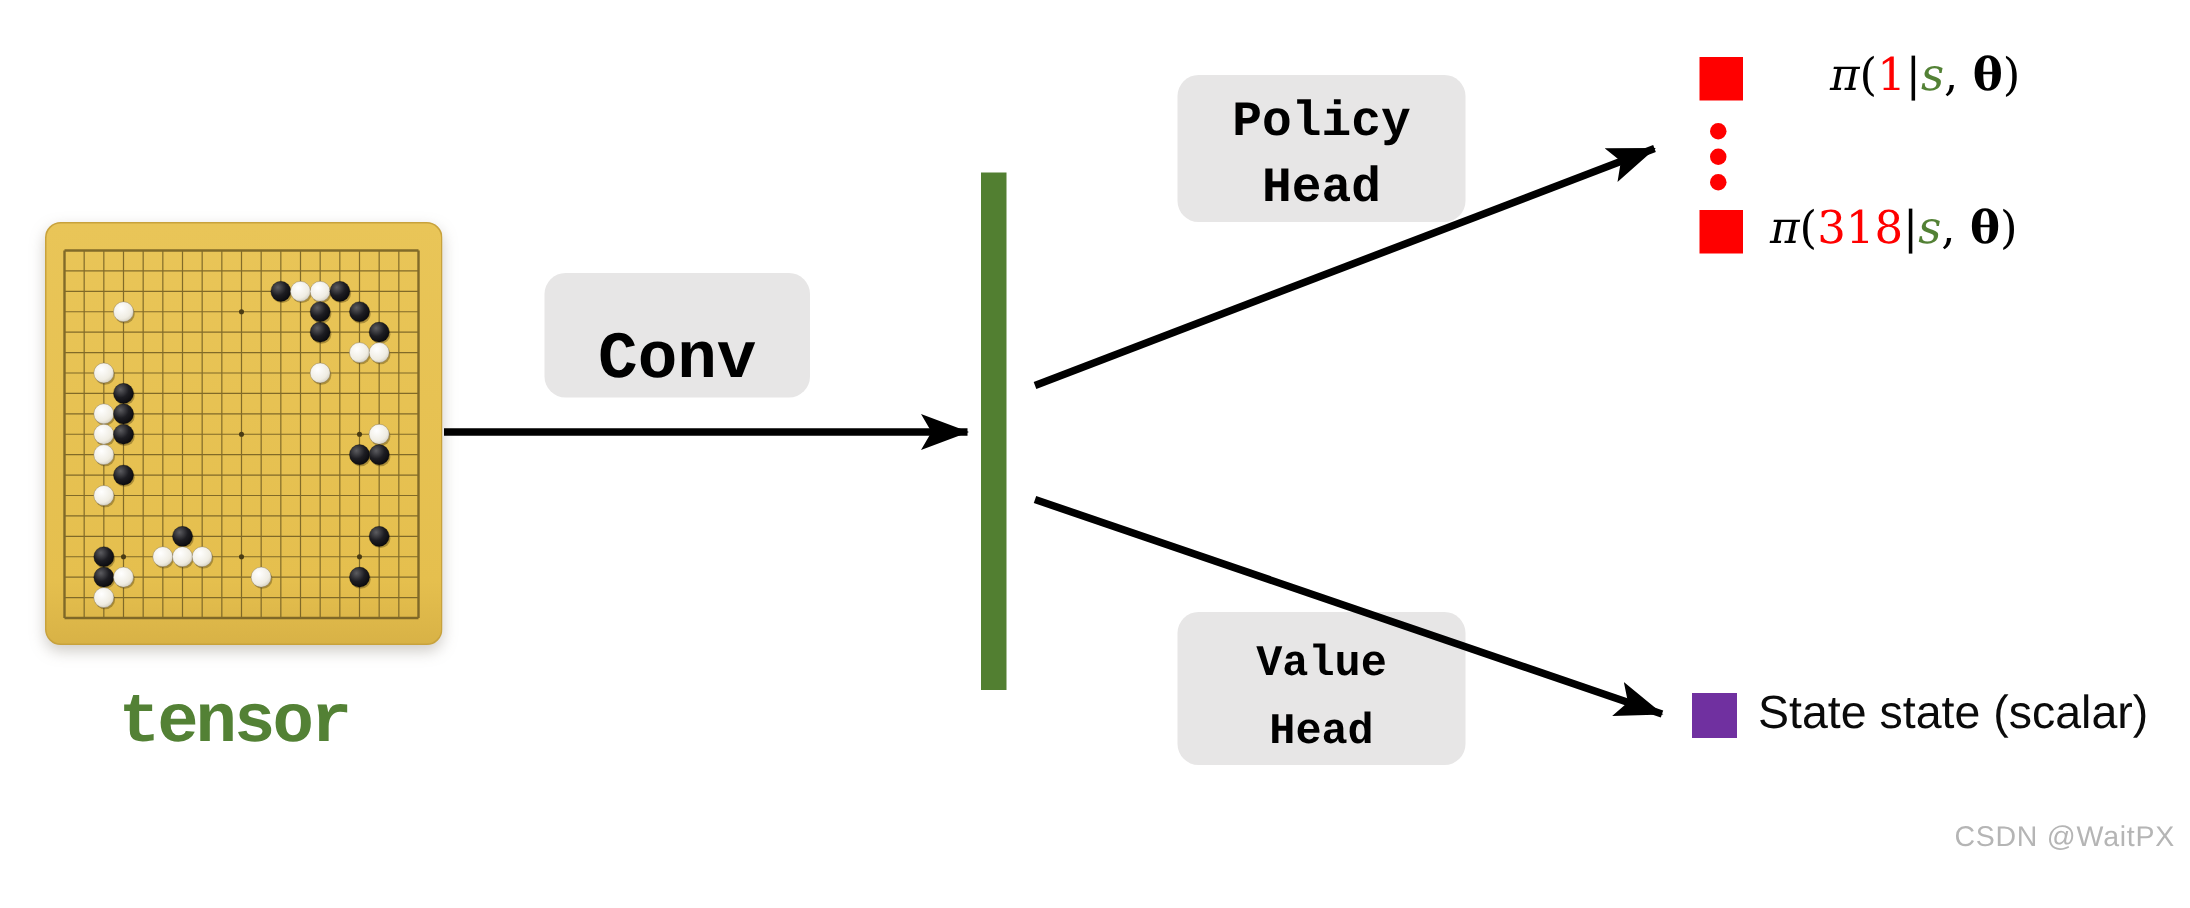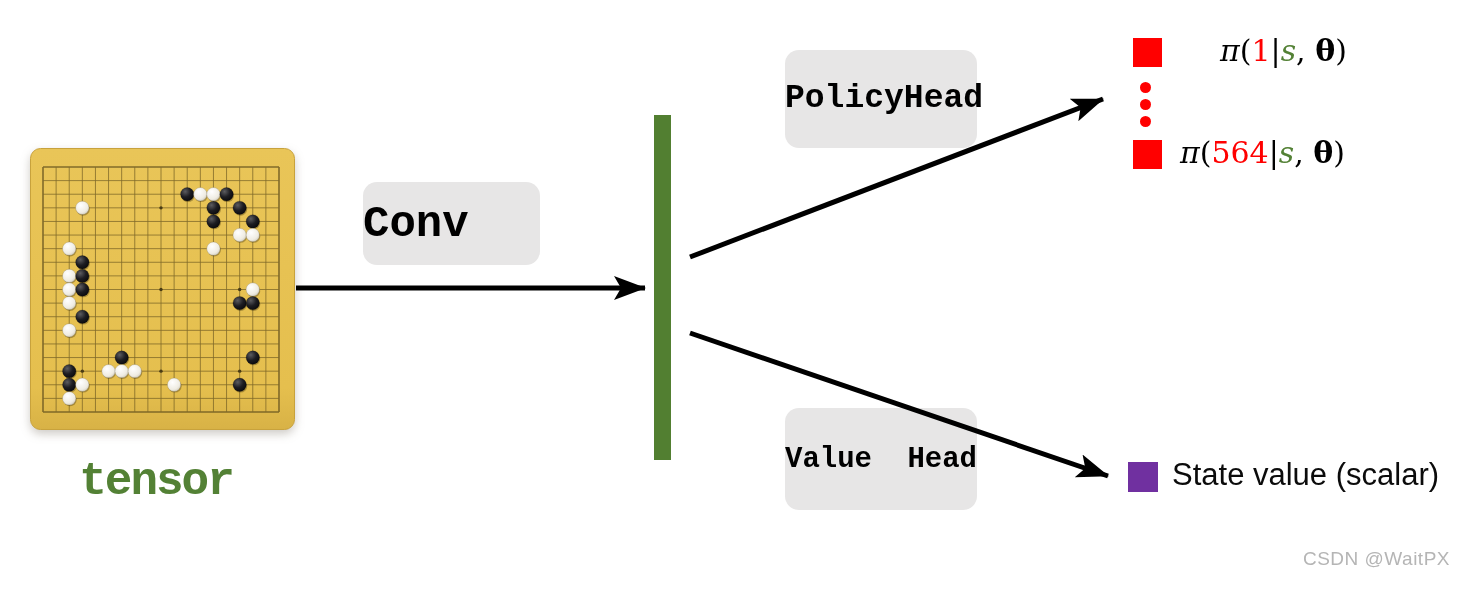--- a/index.html
+++ b/index.html
@@ -17,21 +17,21 @@
   
   .mono{font-family:"Liberation Mono","DejaVu Sans Mono",monospace;font-weight:bold;}
   .state-label{position:absolute;left:66px;top:456px;width:180px;text-align:center;
                font-size:46px;color:var(--green);letter-spacing:-2px;}
   .tensor-label{position:absolute;left:10px;top:522px;font-size:31px;color:var(--ink);}
   .feature-label{position:absolute;left:565px;top:472px;width:190px;text-align:center;
                  font-size:41px;color:var(--green);letter-spacing:-2px;}
 
   
   .gbox{position:absolute;background:var(--boxgray);border-radius:14px;display:flex;
-        flex-direction:row;align-items:center;justify-content:space-between;color:#000;}
+        flex-direction:column;align-items:center;justify-content:flex-end;color:#000;}
   .conv-box{left:363px;top:182px;width:177px;height:83px;font-size:44px;}
   .policy-box{left:785px;top:50px;width:192px;height:98px;font-size:33px;line-height:44px;}
   .value-box{left:785px;top:408px;width:192px;height:102px;font-size:29px;line-height:45px;}
 
   
   .feature-bar{position:absolute;left:654px;top:115px;width:17px;height:345px;background:var(--bargreen);}
 
   
   .arrows{position:absolute;left:0;top:0;z-index:5;pointer-events:none;}
 
@@ -241,19 +241,19 @@
   <div class="sq red sq1"></div>
   <div class="formula f1"><span class="pi">π</span><span>(</span><span class="act">1</span><span>|</span><span class="st">s</span><span>, </span><span class="th">θ</span><span>)</span></div>
 
   <div class="ellipsis">
       <i></i>
       <i></i>
       <i></i>
     </div>
 
   <div class="sq red sq2"></div>
-  <div class="formula f2"><span class="pi">π</span><span>(</span><span class="act">564</span><span>|</span><span class="st">s</span><span>, </span><span class="th">θ</span><span>)</span></div>
+  <div class="formula f2"><span class="pi">π</span><span>(</span><span class="act">318</span><span>|</span><span class="st">s</span><span>, </span><span class="th">θ</span><span>)</span></div>
 
   <div class="sq purple sqv"></div>
-  <div class="value-output">State value (scalar)</div>
+  <div class="value-output">State state (scalar)</div>
 
   <div class="watermark">CSDN @WaitPX</div>
 </div>
 
 </body></html>

